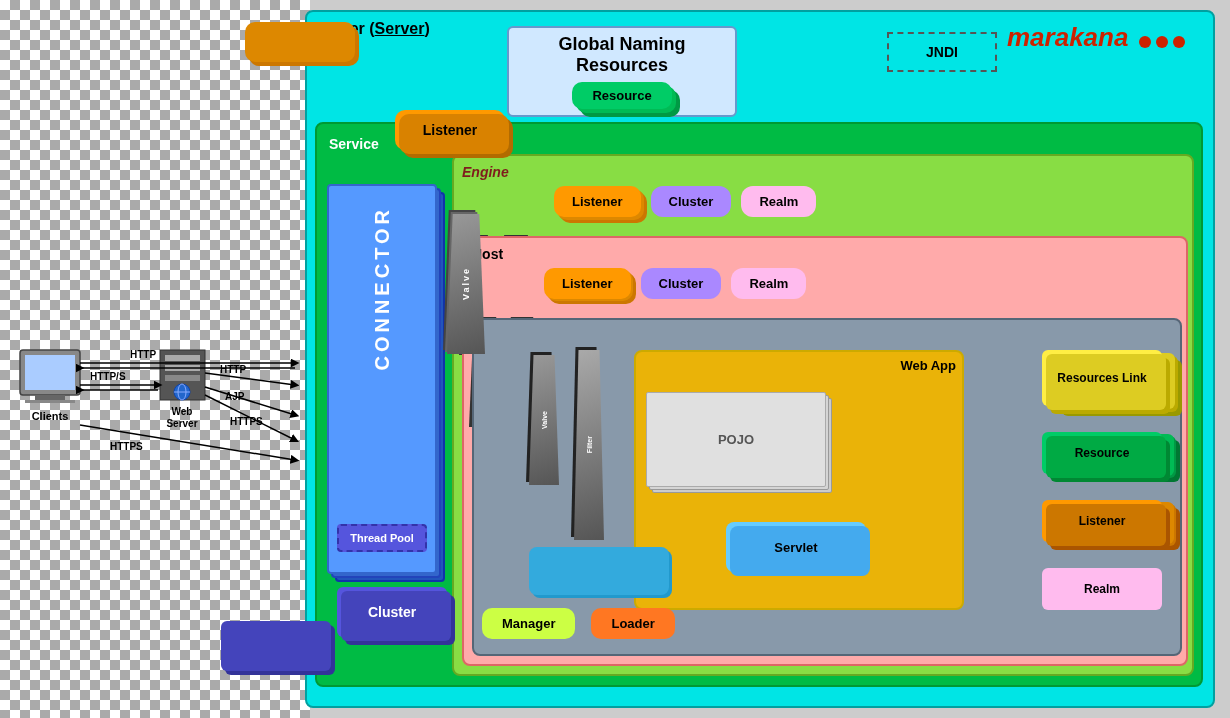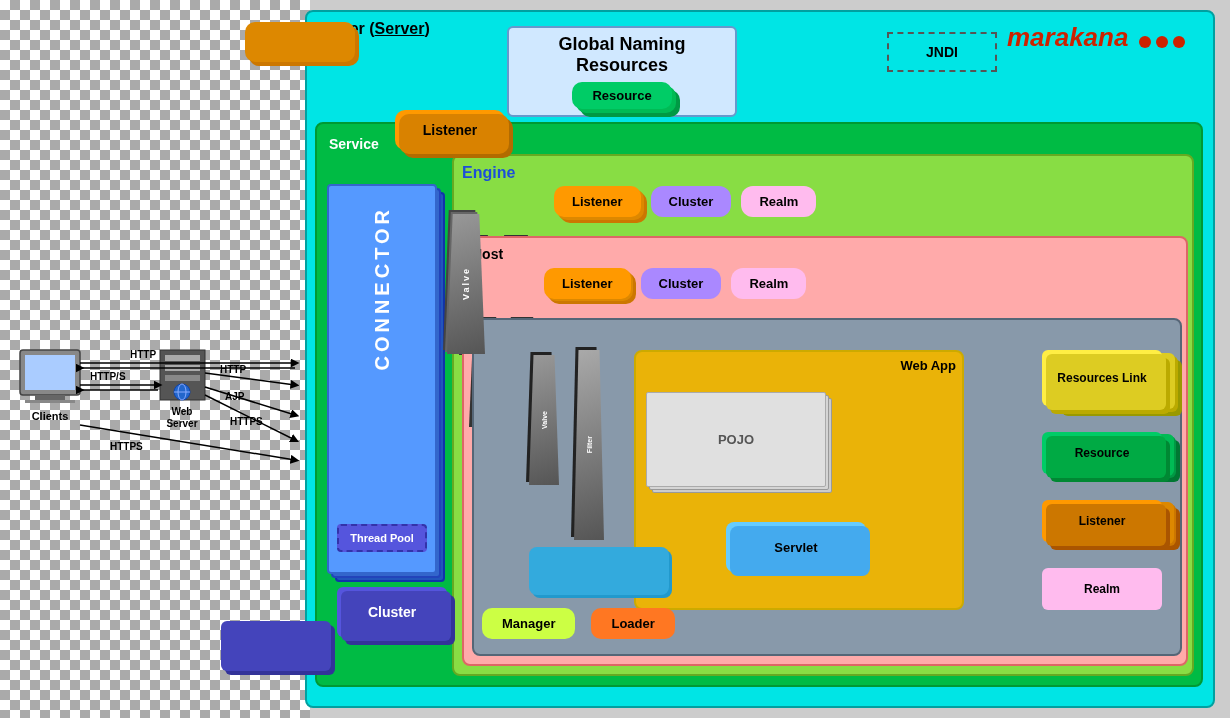--- a/index.html
+++ b/index.html
@@ -219,23 +219,24 @@
       left: 135px;
       width: 742px;
       height: 522px;
       background: #88dd44;
       border: 2px solid #66aa22;
       border-radius: 8px;
       padding: 8px;
     }
 
     .engine-title {
-      font-size: 16px;
-      font-weight: bold;
-      color: #1d4ed8;
+      font-size: 14px;
+      font-weight: bold;
+      color: #7f1d1d;
+      font-style: italic;
     }
 
     
     .engine-top-buttons {
       position: absolute;
       top: 30px;
       left: 100px;
       display: flex;
       gap: 10px;
     }

